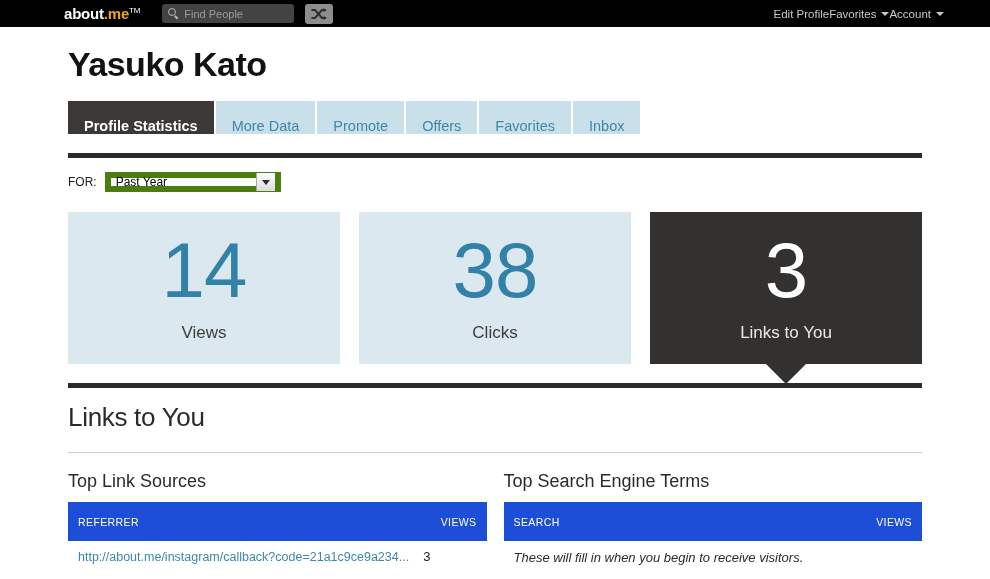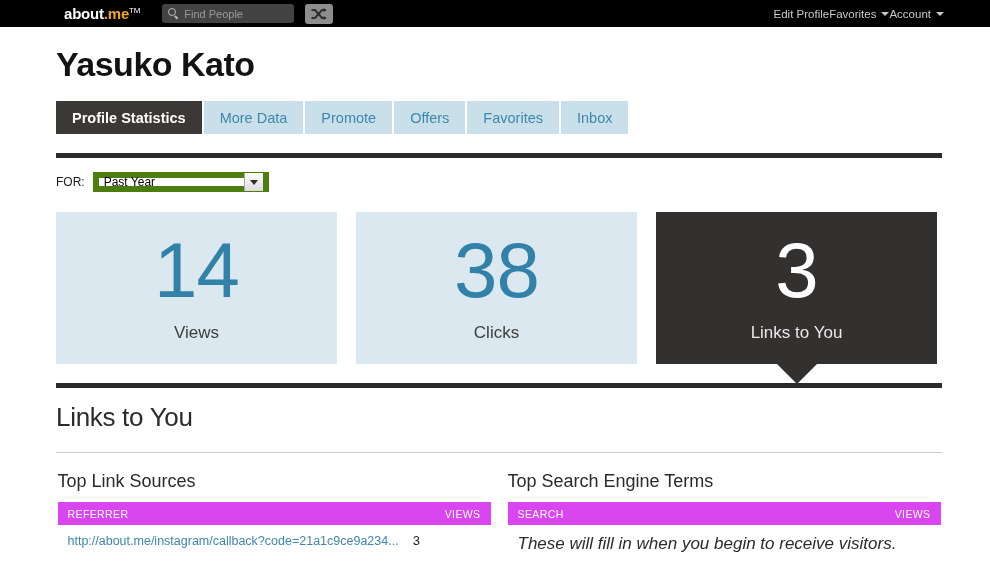--- a/index.html
+++ b/index.html
@@ -108,41 +108,40 @@
   }
   .caret {
     width: 0; height: 0;
     border-left: 4px solid transparent;
     border-right: 4px solid transparent;
     border-top: 4px solid #c9c9c9;
   }
 
   
   .page {
-    padding: 0 48px;
-    margin-left: 8px;
+    padding: 0 68px;
   }
   .page-title {
     font-size: 34px;
     font-weight: bold;
     color: #121212;
     margin: 18px 0 0 0;
     letter-spacing: -0.5px;
   }
 
   
   .tabs {
     display: flex;
     margin-top: 17px;
     gap: 2px;
   }
   .tab {
     height: 33px;
     display: flex;
-    align-items: center;
+    align-items: flex-end;
     justify-content: center;
     padding: 0 16px;
     font-size: 14.5px;
     color: #3d87ac;
     background: #c9e0eb;
     cursor: pointer;
     box-sizing: border-box;
   }
   .tab.active {
     background: #3b3836;
@@ -270,22 +269,22 @@
     justify-content: center;
   }
   .panel { width: 433px; }
   .panel-title {
     font-size: 18px;
     color: #2b2b2b;
     margin-bottom: 10px;
     font-weight: normal;
   }
   .tbl-head {
-    height: 23px;
-    background: #d946ef;
+    height: 39px;
+    background: #1d4ed8;
     display: flex;
     align-items: center;
     padding: 0 10px;
     box-sizing: border-box;
   }
   .tbl-head .th {
     font-size: 10.5px;
     color: #ffffff;
     letter-spacing: 0.4px;
     text-transform: uppercase;
@@ -306,21 +305,21 @@
     white-space: nowrap;
     text-overflow: ellipsis;
     cursor: pointer;
   }
   .tbl-row .cell-num {
     font-size: 13px;
     color: #222222;
     margin-left: 14px;
   }
   .empty-msg {
-    font-size: 17px;
+    font-size: 13px;
     color: #2b2b2b;
     font-style: italic;
     padding: 9px 10px 0 10px;
   }
 </style>
 </head>
 <body>
 
 <div class="topbar">
   <div class="brand">

